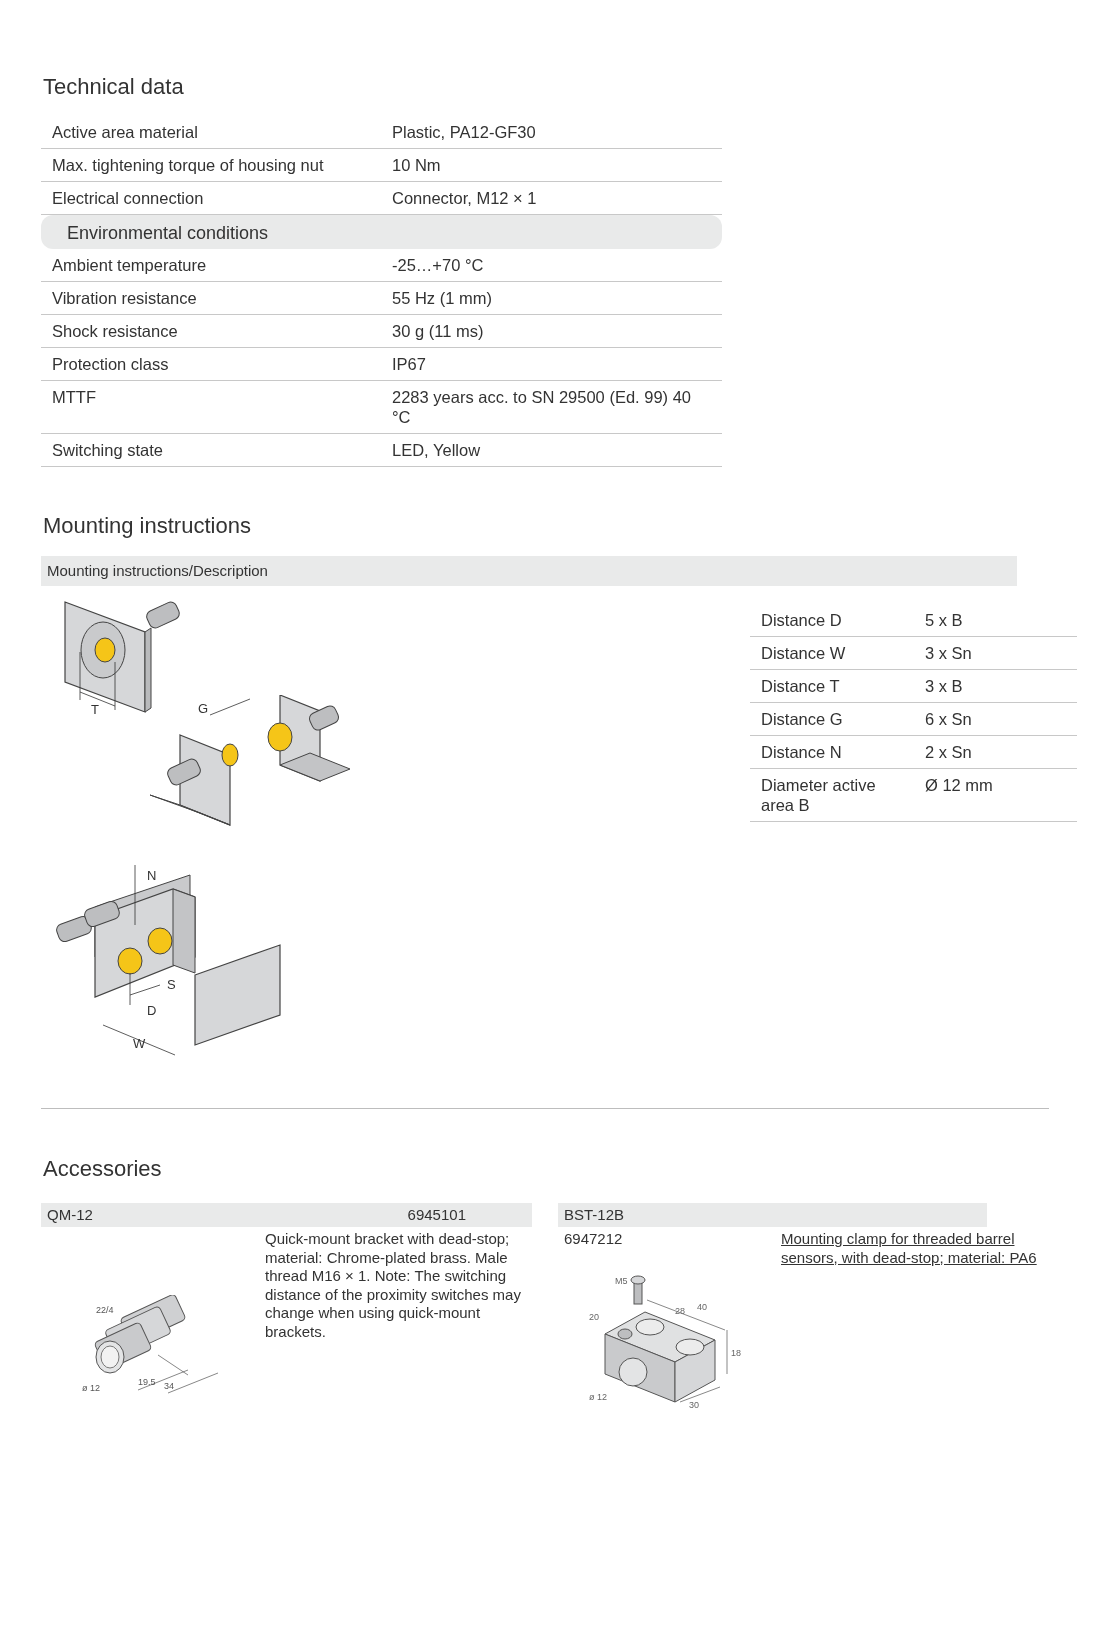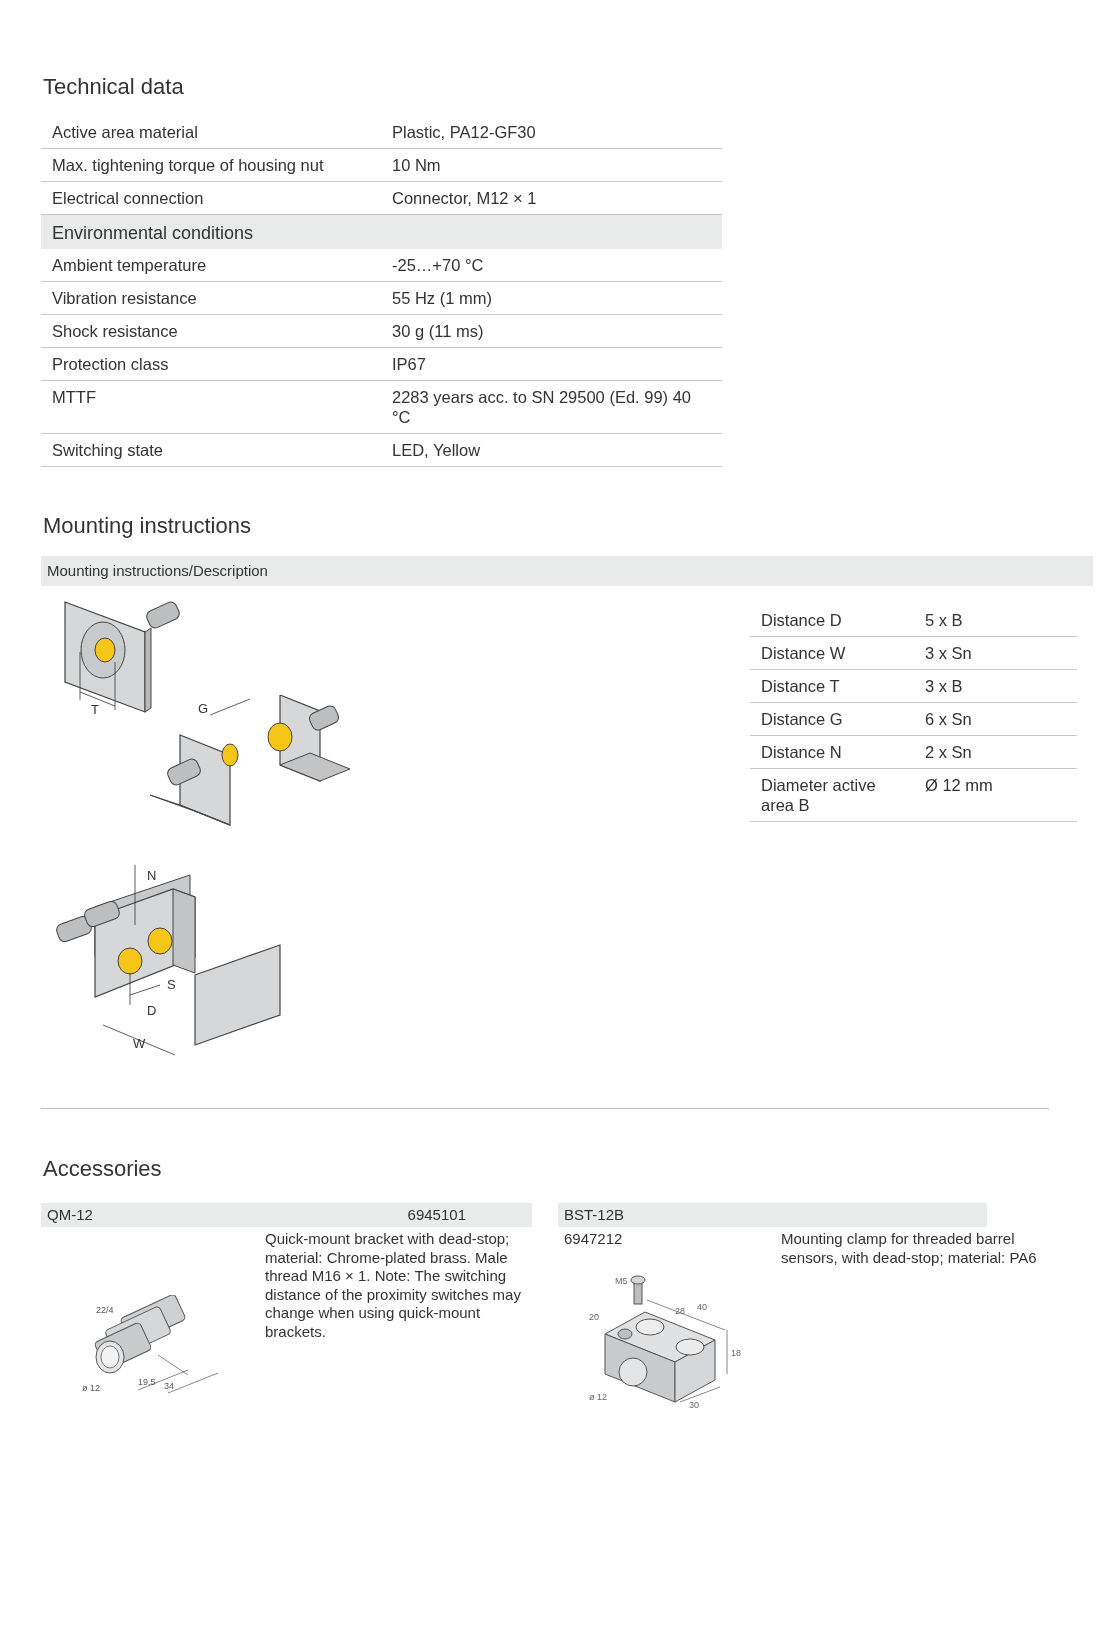--- a/index.html
+++ b/index.html
@@ -2,23 +2,23 @@
 <html><head>
 <meta charset="utf-8">
 <style>
   html, body { margin: 0; padding: 0; background: #ffffff; }
   body { width: 1113px; height: 1638px; position: relative; overflow: hidden;
          font-family: "Liberation Sans", sans-serif; color: #333333; }
   .h2 { position: absolute; left: 35px; font-size: 22px; color: #333; font-weight: normal; margin: 8px; }
   table.tech { position: absolute; left: 41px; top: 116px; width: 681px; border-collapse: collapse; font-size: 16.5px; }
   table.tech td { padding: 6px 11px 6px 11px; vertical-align: top; border-bottom: 1.5px solid #c8c8c8; line-height: 20px; }
   table.tech td.k { width: 318px; }
-  table.tech tr.group td { background: #e9eaea; font-size: 18px; border-bottom: none; padding: 8px 11px 6px 11px; }
+  table.tech tr.group td { background: #e9eaea; font-size: 18px; border-bottom: none; padding: 8px 11px 6px 26px; border-radius: 12px; }
   .bar { position: absolute; background: #e9eaea; font-size: 15px; color: #333; }
-  .mount-bar { left: 41px; top: 556px; width: 1052px; height: 30px; line-height: 30px; padding-left: 6px; box-sizing: border-box; }
+  .mount-bar { left: 41px; top: 556px; width: 976px; height: 30px; line-height: 30px; padding-left: 6px; box-sizing: border-box; }
   table.dist { position: absolute; left: 750px; top: 588px; width: 327px; border-collapse: collapse; font-size: 16.5px; margin-top: 16px; }
   table.dist td { padding: 6px 11px; border-bottom: 1.5px solid #c8c8c8; vertical-align: top; line-height: 20px; }
   table.dist td.k { width: 142px; }
   .divider { position: absolute; left: 41px; top: 1108px; width: 1008px; height: 1px; background: #bdbdbd; }
   .acc-bar { height: 24px; line-height: 24px; top: 1203px; padding: 0 6px; box-sizing: border-box; display: flex; justify-content: space-between; }
   .acc-bar .code { padding-right: 60px; }
   .acc-desc { position: absolute; font-size: 15px; line-height: 18.5px; color: #333; }
   svg { position: absolute; }
 </style>
 </head>
@@ -167,21 +167,21 @@
   <text x="18" y="18" font-size="9" font-family="Liberation Sans, sans-serif" fill="#555">22/4</text>
   <text x="4" y="96" font-size="9" font-family="Liberation Sans, sans-serif" fill="#555">ø 12</text>
   <text x="60" y="90" font-size="9" font-family="Liberation Sans, sans-serif" fill="#555">19.5</text>
   <text x="86" y="94" font-size="9" font-family="Liberation Sans, sans-serif" fill="#555">34</text>
 </svg>
 
 <div class="bar acc-bar" style="left:558px;width:429px;flex-direction:column;">
   <span>BST-12B</span>
   <span class="code">6947212</span>
 </div>
-<div class="acc-desc" style="left:781px;top:1230px;width:260px;">Mounting clamp for threaded barrel sensors, with dead-stop; material: PA6</div>
+<div class="acc-desc" style="left:781px;top:1230px;width:260px;text-decoration:underline;">Mounting clamp for threaded barrel sensors, with dead-stop; material: PA6</div>
 <svg style="left:585px;top:1262px;" width="160" height="150" viewBox="0 0 160 150">
   <polygon points="20,72 60,50 130,78 90,100" fill="#e0e1e2" stroke="#555"></polygon>
   <polygon points="20,72 90,100 90,140 20,112" fill="#c9cacc" stroke="#555"></polygon>
   <polygon points="90,100 130,78 130,118 90,140" fill="#d6d7d9" stroke="#555"></polygon>
   <ellipse cx="40" cy="72" rx="7" ry="5" fill="#bdbec0" stroke="#555"></ellipse>
   <ellipse cx="65" cy="65" rx="14" ry="8" fill="#ececec" stroke="#555"></ellipse>
   <ellipse cx="105" cy="85" rx="14" ry="8" fill="#ececec" stroke="#555"></ellipse>
   <circle cx="48" cy="110" r="14" fill="#e3e4e5" stroke="#555"></circle>
   <rect x="49" y="20" width="8" height="22" fill="#bdbec0" stroke="#555"></rect>
   <ellipse cx="53" cy="18" rx="7" ry="4" fill="#d6d7d9" stroke="#555"></ellipse>

